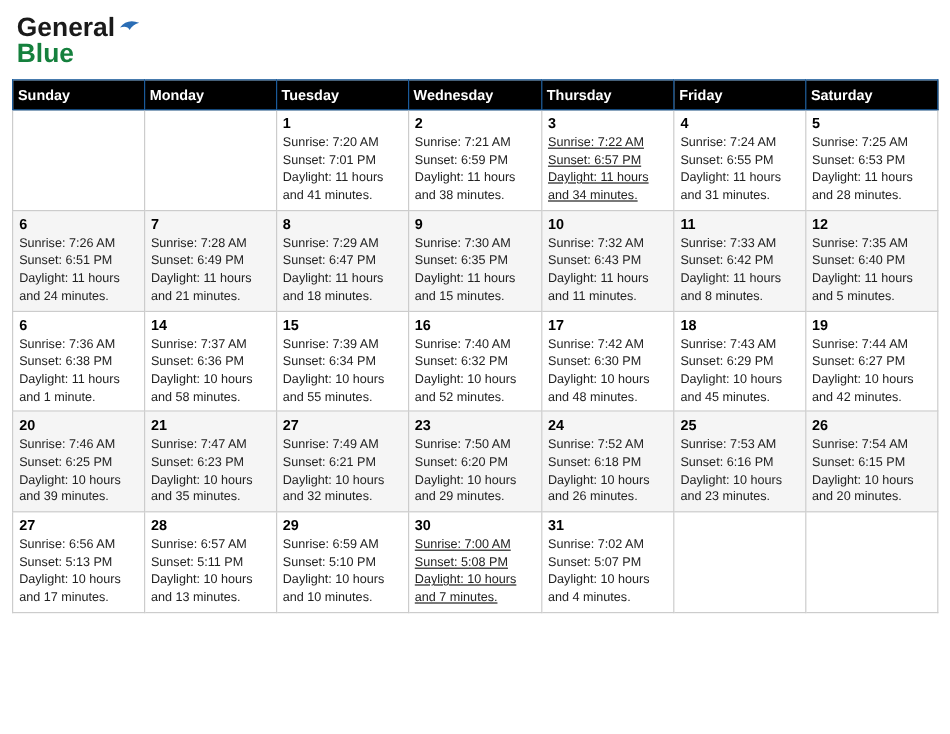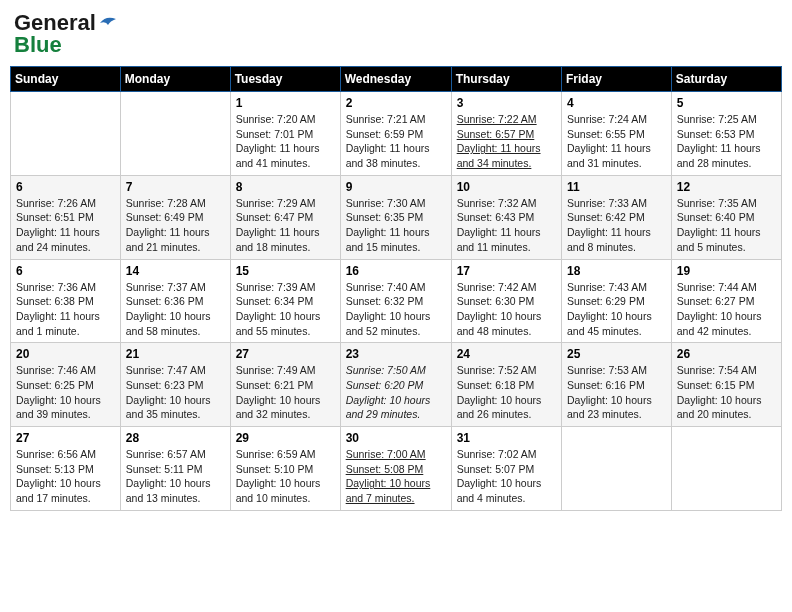--- a/index.html
+++ b/index.html
@@ -243,21 +243,21 @@
 Daylight: 10 hours and 35 minutes.</div>
         </td>
         <td>
           <span class="day-number">27</span>
           <div class="day-info" style="white-space: pre-line;">Sunrise: 7:49 AM
 Sunset: 6:21 PM
 Daylight: 10 hours and 32 minutes.</div>
         </td>
         <td>
           <span class="day-number">23</span>
-          <div class="day-info" style="white-space: pre-line; font-style: italic;">Sunrise: 7:50 AM
+          <div class="day-info" style="white-space: pre-line;">Sunrise: 7:50 AM
 Sunset: 6:20 PM
 Daylight: 10 hours and 29 minutes.</div>
         </td>
         <td>
           <span class="day-number">24</span>
           <div class="day-info" style="white-space: pre-line;">Sunrise: 7:52 AM
 Sunset: 6:18 PM
 Daylight: 10 hours and 26 minutes.</div>
         </td>
         <td>

